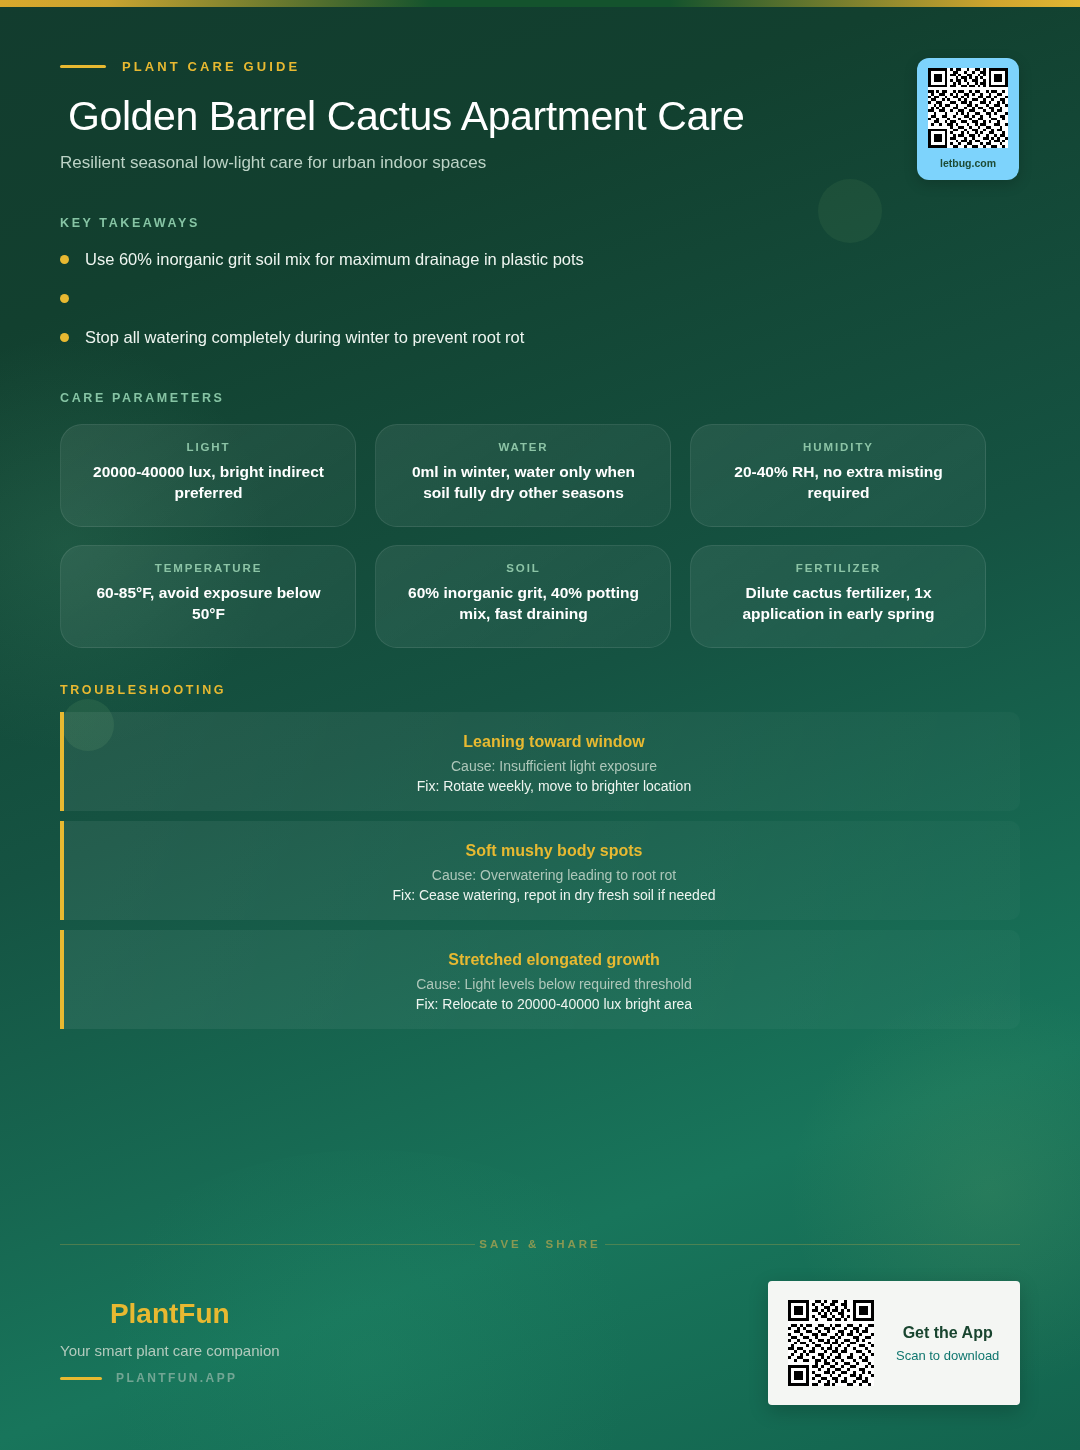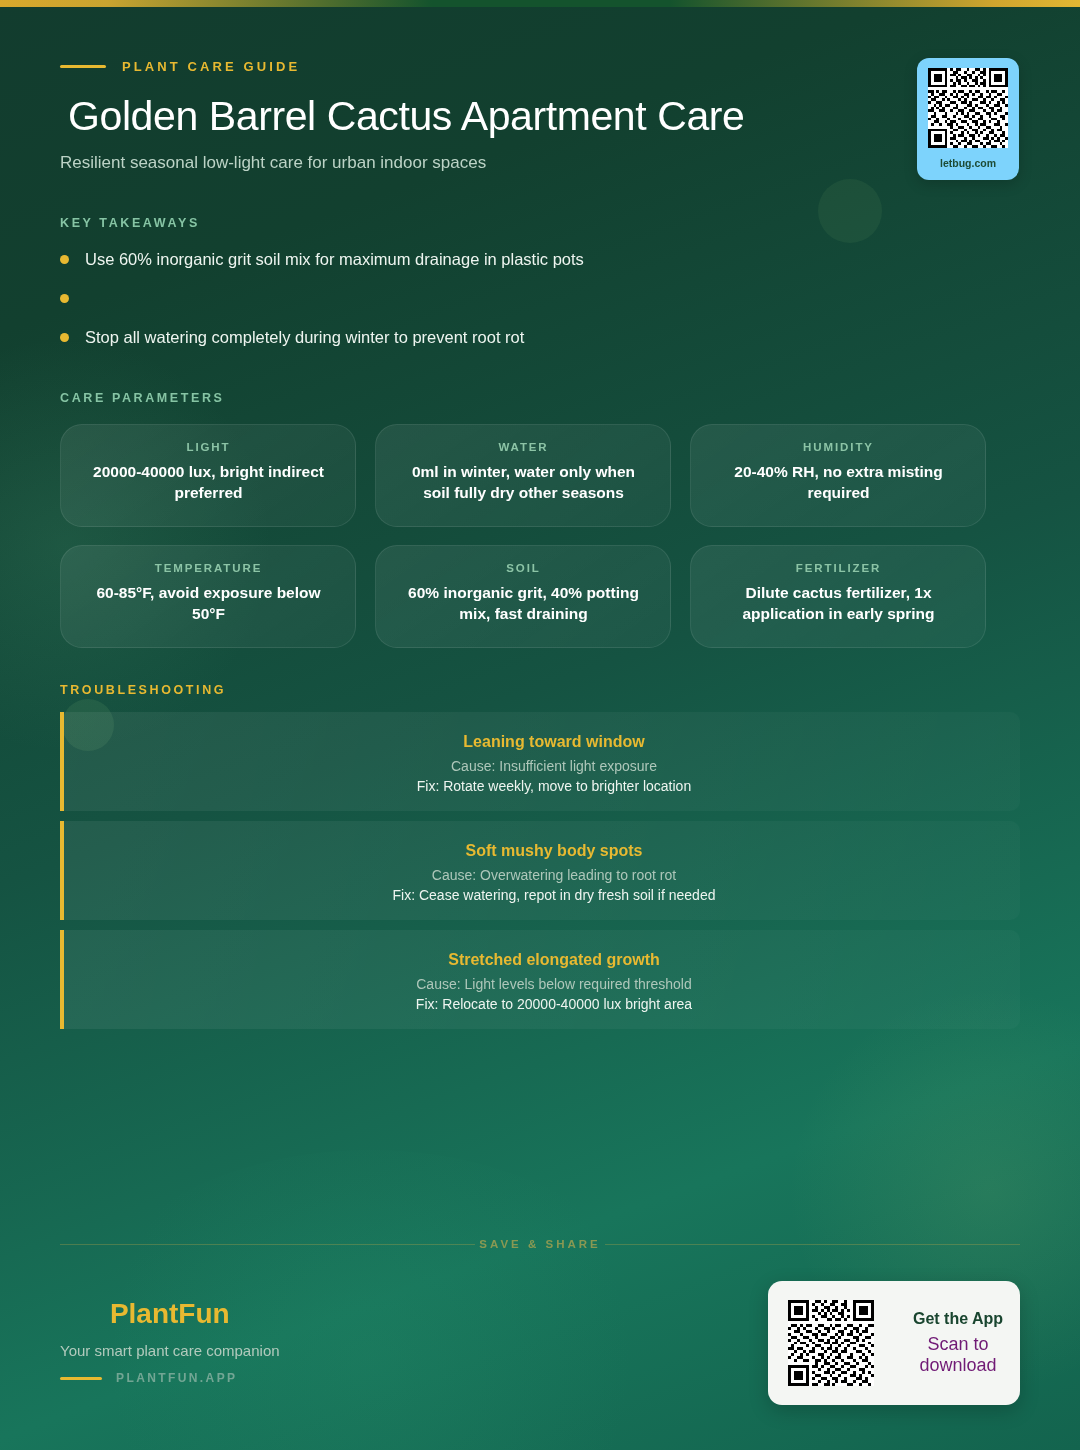--- a/index.html
+++ b/index.html
@@ -147,28 +147,28 @@
   .brand-tag{ margin-top:12px; font-size:15px; color:#b2cabd; }
   .brand-url-row{ margin-top:12px; display:flex; align-items:center; gap:14px; }
   .brand-url-dash{ width:42px; height:3px; background:#e8b931; border-radius:2px; }
   .brand-url{
     font-size:12px; font-weight:bold; letter-spacing:2.4px; color:rgba(190,205,195,.55);
   }
 
   .app-card{
     position:absolute; left:768px; top:1281px;
     width:252px; height:124px;
-    background:#f4f6f3; border-radius:14px;
+    background:#f4f6f3; border-radius:4px;
     display:flex; align-items:center; gap:22px;
     padding-left:20px;
     box-shadow:0 6px 20px rgba(0,0,0,.2);
   }
   .app-card .qr-img{ width:86px; height:86px; flex:none; }
   .app-title{ font-size:16px; font-weight:bold; color:#19452f; }
-  .app-sub{ margin-top:6px; font-size:18px; color:#701a75; }
+  .app-sub{ margin-top:6px; font-size:13px; color:#0f766e; }
 </style>
 </head>
 <body>
 
 <div class="bg-base"></div>
 <div class="bg-glow-left"></div>
 <div class="bg-glow-right"></div>
 <div class="bg-glow-bottom"></div>
 <div class="deco-circle-1"></div>
 <div class="deco-circle-2"></div>

